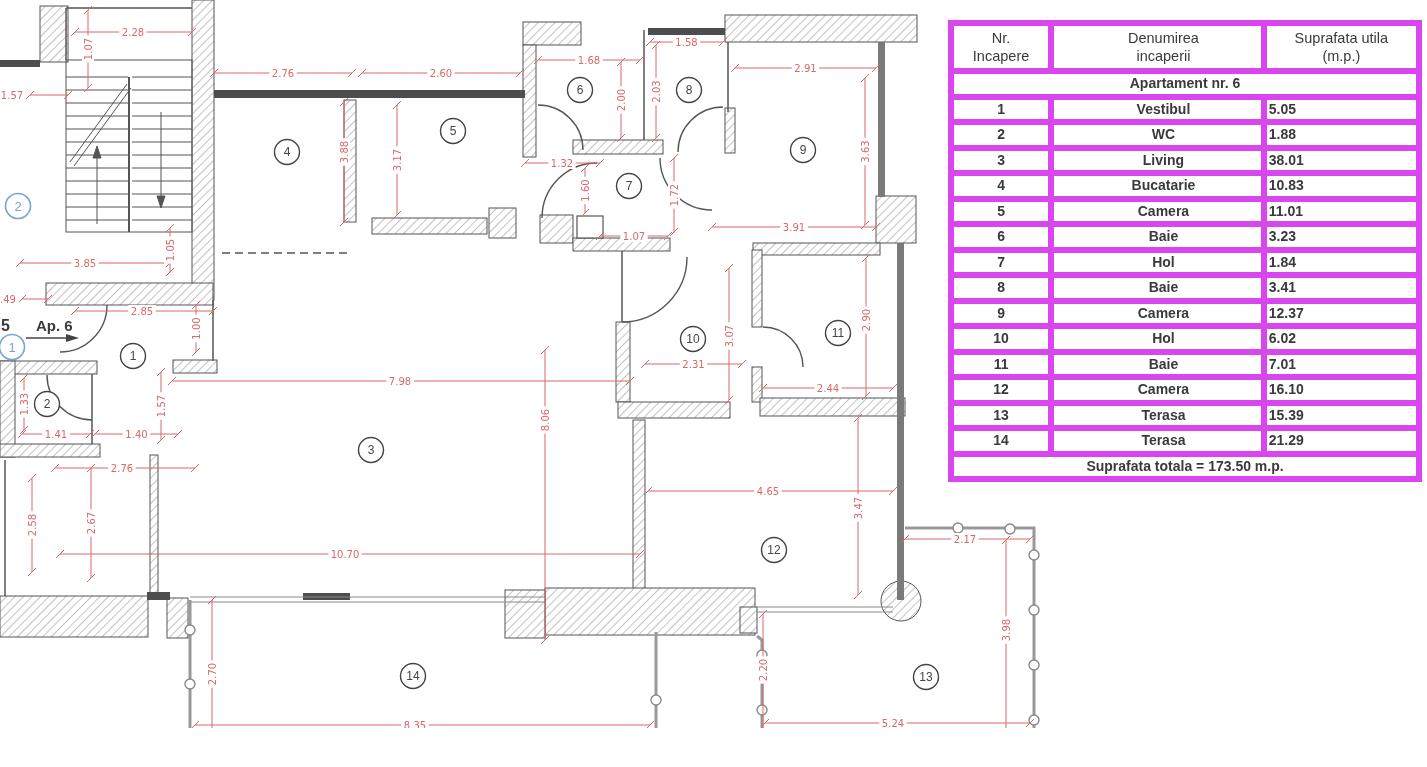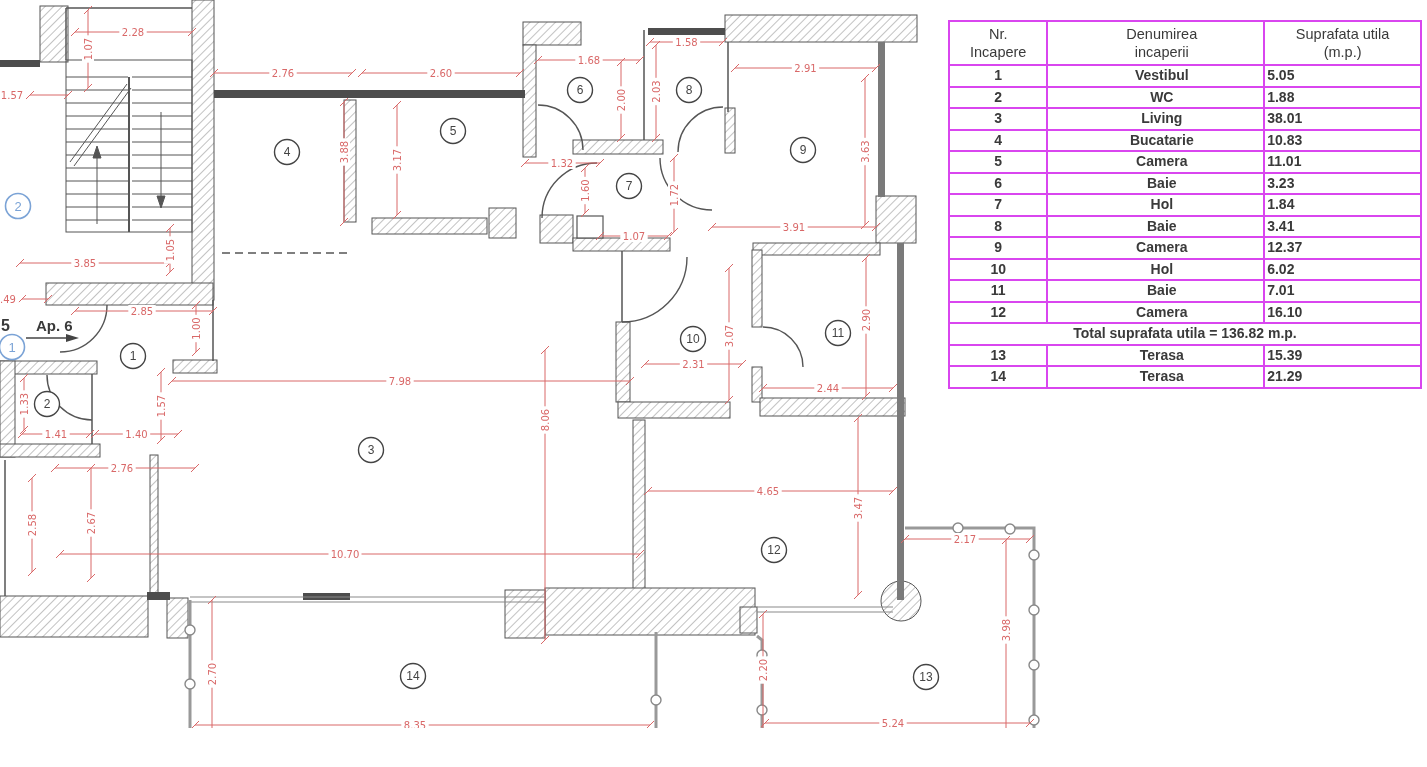--- a/index.html
+++ b/index.html
@@ -2,21 +2,21 @@
 <html><head>
 <meta charset="utf-8">
 <style>
   html,body{margin:0;padding:0;background:#fff;}
   #stage{position:relative;width:1427px;height:728px;background:#fff;overflow:hidden;
          font-family:"Liberation Sans",sans-serif;}
   #plan-svg{position:absolute;left:0;top:0;}
   
   #area-table{position:absolute;left:948px;top:20px;width:474px;border-collapse:collapse;
               color:#3a3a3a;background:#fff;}
-  #area-table th,#area-table td{border:2px solid #d946ef;font-size:14px;line-height:1.25;}
+  #area-table th,#area-table td{border:6px solid #d946ef;font-size:14px;line-height:1.25;}
   #area-table{border:2px solid #4a4a4a;}
   #area-table th{font-weight:400;text-align:center;padding:3px 2px;white-space:pre-line;font-size:14.5px;}
   #area-table td{padding:1px 2px;}
   .c-nr{width:97px;text-align:center;}
   .c-name{width:215px;text-align:center;padding-left:14px !important;}
   .c-area{width:162px;text-align:left;}
   .row-data td{font-weight:700;}
   .row-section td,.row-total td{font-weight:700;text-align:center;}
   .row-total td{font-size:14.5px;}
   .row-grand td{font-size:15px;}
@@ -539,20 +539,23 @@
         <tr>
           <th class="c-nr">Nr.
 Incapere</th>
           <th class="c-name">Denumirea
 incaperii</th>
           <th class="c-area">Suprafata utila
 (m.p.)</th>
         </tr>
       </thead>
     <tbody>
+        <tr class="row-section">
+          <td colspan="3">Apartament nr. 6</td>
+        </tr>
         <tr class="row-data">
           <td class="c-nr">1</td>
           <td class="c-name">Vestibul</td>
           <td class="c-area">5.05</td>
         </tr>
         <tr class="row-data">
           <td class="c-nr">2</td>
           <td class="c-name">WC</td>
           <td class="c-area">1.88</td>
         </tr>
@@ -599,28 +602,28 @@
         <tr class="row-data">
           <td class="c-nr">11</td>
           <td class="c-name">Baie</td>
           <td class="c-area">7.01</td>
         </tr>
         <tr class="row-data">
           <td class="c-nr">12</td>
           <td class="c-name">Camera</td>
           <td class="c-area">16.10</td>
         </tr>
-        <tr class="row-total">
-          <td colspan="3">Total suprafata utila = 136.82  m.p.</td>
-        </tr>
         <tr class="row-data">
           <td class="c-nr">13</td>
           <td class="c-name">Terasa</td>
           <td class="c-area">15.39</td>
         </tr>
         <tr class="row-data">
           <td class="c-nr">14</td>
           <td class="c-name">Terasa</td>
           <td class="c-area">21.29</td>
         </tr>
+        <tr class="row-total row-grand">
+          <td colspan="3">Suprafata totala = 173.50 m.p.</td>
+        </tr>
       </tbody>
   </table>
 </div>
 
 </body></html>

